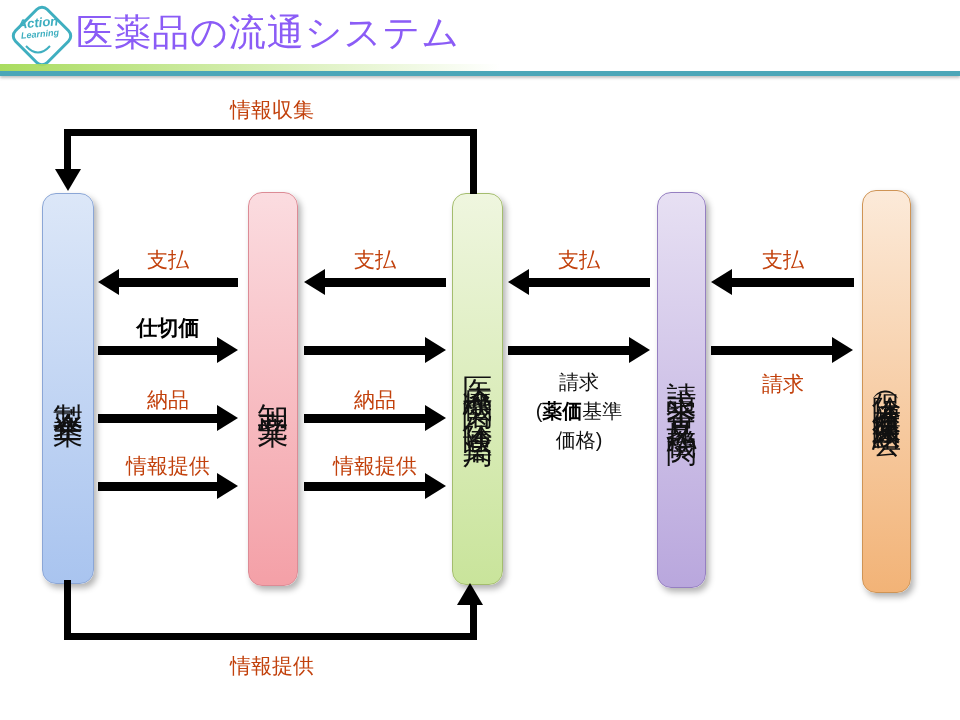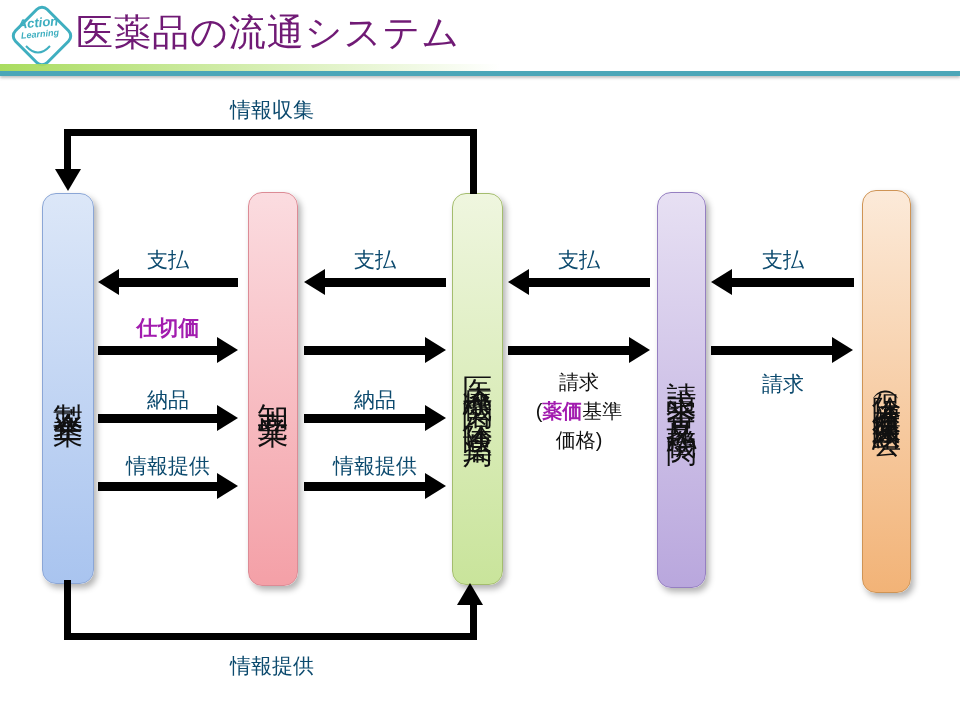--- a/index.html
+++ b/index.html
@@ -8,21 +8,21 @@
 
   
   .logo{position:absolute;left:6px;top:2px;width:64px;height:64px;}
   .logo .diamond{position:absolute;left:12px;top:10px;width:42px;height:42px;
       border:3px solid #3fafc0;border-radius:9px;transform:rotate(45deg);background:#fff;}
   .logo .l1{position:absolute;left:0;top:13px;width:64px;text-align:center;
       font-size:13px;font-weight:bold;font-style:italic;color:#3fafc0;transform:rotate(-5deg);}
   .logo .l2{position:absolute;left:2px;top:27px;width:64px;text-align:center;
       font-size:9px;font-weight:bold;font-style:italic;color:#3fafc0;transform:rotate(-5deg);}
   .logo svg{position:absolute;left:17px;top:42px;}
-  .title{position:absolute;left:76px;top:8px;font-size:37px;font-weight:500;color:#701a75;
+  .title{position:absolute;left:76px;top:8px;font-size:37px;font-weight:500;color:#8b5cf6;
       letter-spacing:1px;white-space:nowrap;}
   .rule-green{position:absolute;left:0;top:64px;width:500px;height:8px;
       background:linear-gradient(to right,#a9dc5f,rgba(255,255,255,0));}
   .rule-teal{position:absolute;left:0;top:71px;width:960px;height:5px;background:#4ba6b8;
       box-shadow:0 2px 3px rgba(120,120,120,.45);}
 
   
   .ebox{position:absolute;border:1px solid #999;border-radius:14px;
       box-shadow:3px 4px 6px rgba(0,0,0,.30);
       display:flex;align-items:center;justify-content:center;}
@@ -39,22 +39,22 @@
   .b5 .vlabel{font-size:29px;letter-spacing:4px;}
 
   
   .arrow{position:absolute;height:9px;background:#000;}
   .arrow.right::after{content:"";position:absolute;right:-21px;top:-9px;width:0;height:0;
       border-left:21px solid #000;border-top:13px solid transparent;border-bottom:13px solid transparent;}
   .arrow.left::before{content:"";position:absolute;left:-21px;top:-9px;width:0;height:0;
       border-right:21px solid #000;border-top:13px solid transparent;border-bottom:13px solid transparent;}
 
   
-  .flabel{position:absolute;font-size:21px;text-align:center;color:#0c4a6e;white-space:nowrap;}
-  .red{color:#a21caf;font-weight:bold;}
+  .flabel{position:absolute;font-size:21px;text-align:center;color:#c2410c;white-space:nowrap;}
+  .red{color:#000000;font-weight:bold;}
   .claim3{position:absolute;font-size:20px;line-height:29px;text-align:center;color:#111;}
 
   
   .seg{position:absolute;background:#000;}
   .head-down{position:absolute;width:0;height:0;
       border-left:13px solid transparent;border-right:13px solid transparent;border-top:22px solid #000;}
   .head-up{position:absolute;width:0;height:0;
       border-left:13px solid transparent;border-right:13px solid transparent;border-bottom:22px solid #000;}
 </style>
 </head>

